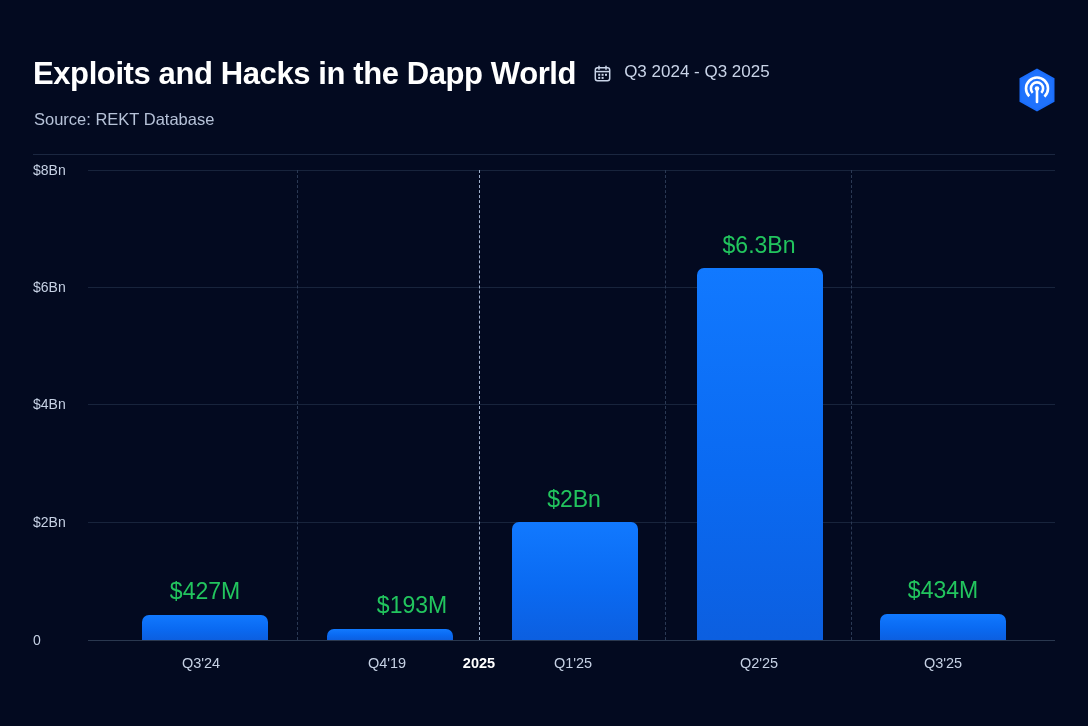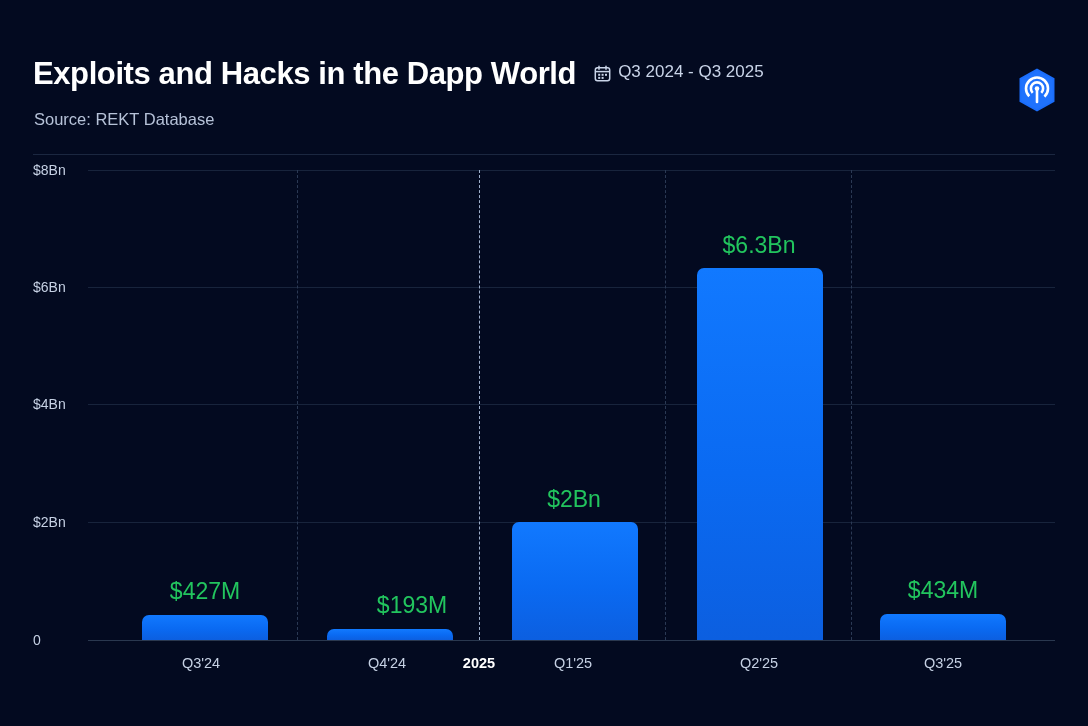--- a/index.html
+++ b/index.html
@@ -38,21 +38,21 @@
   .chart-title {
     font-size: 31px;
     font-weight: bold;
     color: #ffffff;
     letter-spacing: -0.4px;
     white-space: nowrap;
   }
   .date-badge {
     display: flex;
     align-items: center;
-    gap: 7px;
+    gap: 13px;
     position: relative;
     top: -4px;
     justify-content: center;
   }
   .cal-icon {
     display: block;
     width: 17px;
     height: 17px;
     position: relative;
     top: 2px;
@@ -241,20 +241,20 @@
     <div class="bar" style="left:697px; width:126px; top:268px; height:372px;"></div>
     <div class="bar" style="left:880px; width:126px; top:614px; height:26px;"></div>
 
     <div class="bar-label" style="left:205px; top:578px;">$427M</div>
     <div class="bar-label" style="left:412px; top:592px;">$193M</div>
     <div class="bar-label" style="left:574px; top:486px;">$2Bn</div>
     <div class="bar-label" style="left:759px; top:232px;">$6.3Bn</div>
     <div class="bar-label" style="left:943px; top:577px;">$434M</div>
 
     <div class="xtick" style="left:201px;">Q3'24</div>
-    <div class="xtick" style="left:387px;">Q4'24</div>
+    <div class="xtick" style="left:387px;">Q4'19</div>
     <div class="xtick year" style="left:479px;">2025</div>
     <div class="xtick" style="left:573px;">Q1'25</div>
     <div class="xtick" style="left:759px;">Q2'25</div>
     <div class="xtick" style="left:943px;">Q3'25</div>
 
   </div>
 </div>
 
 </body></html>

